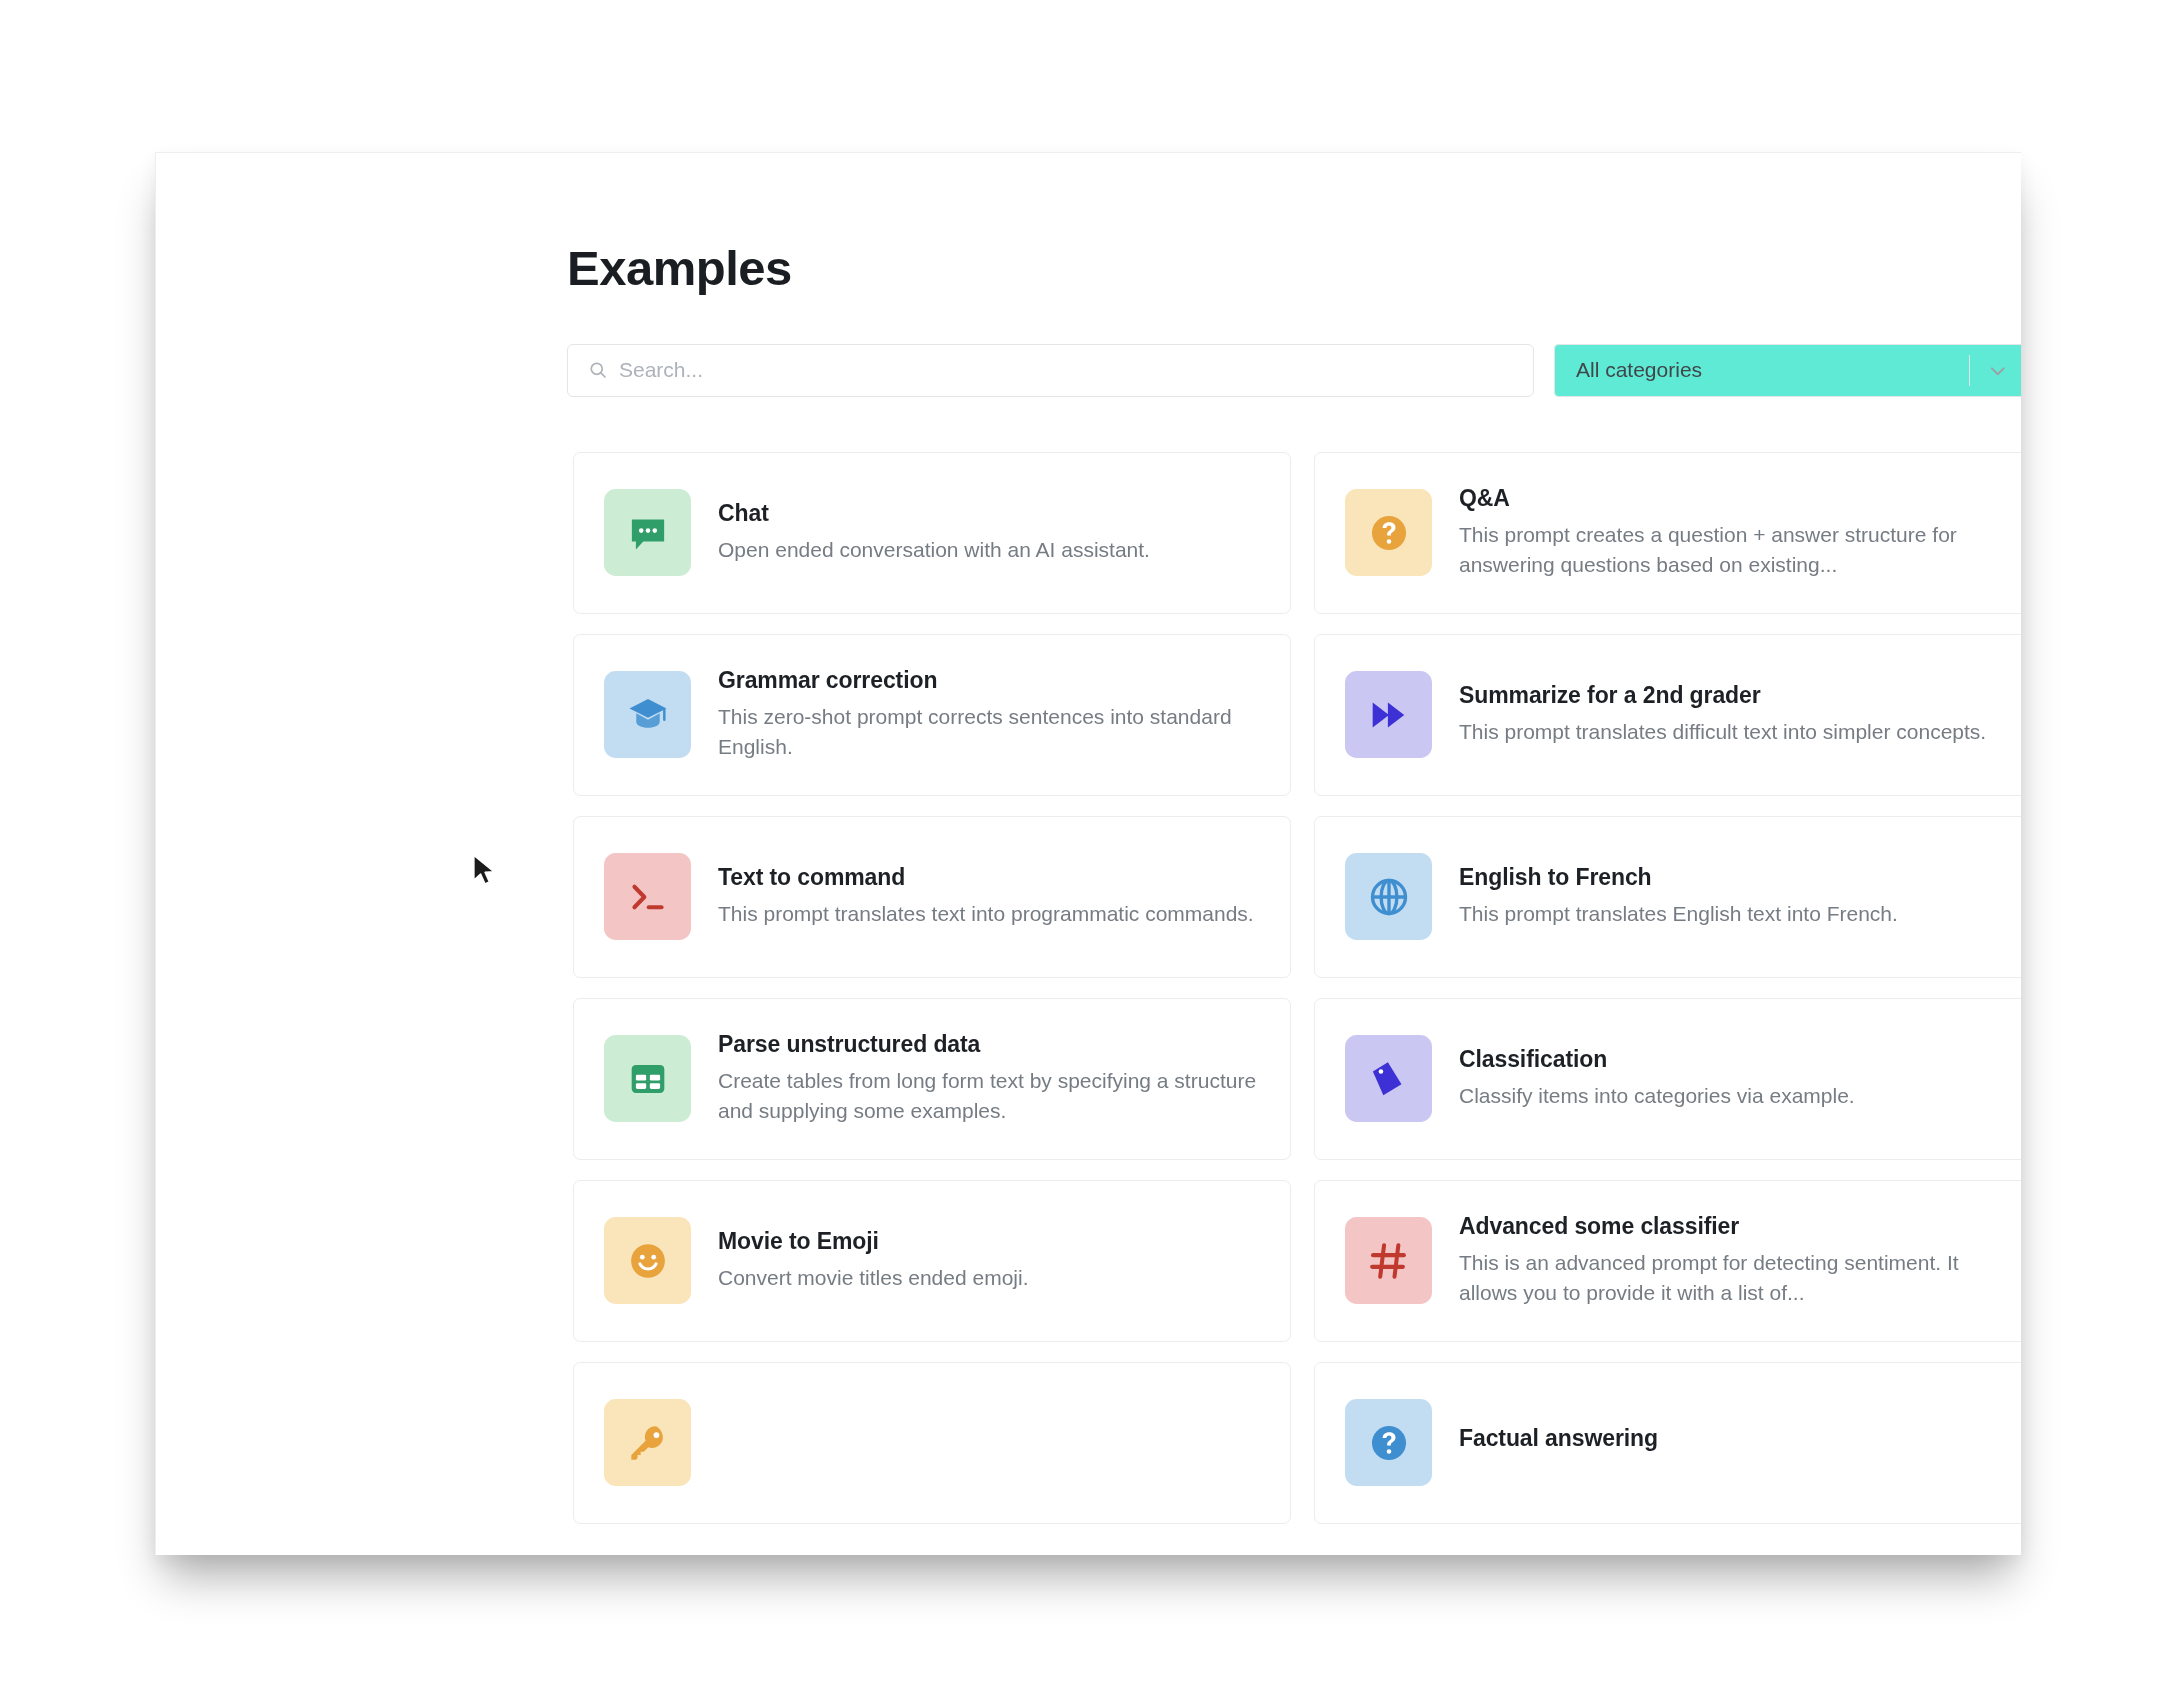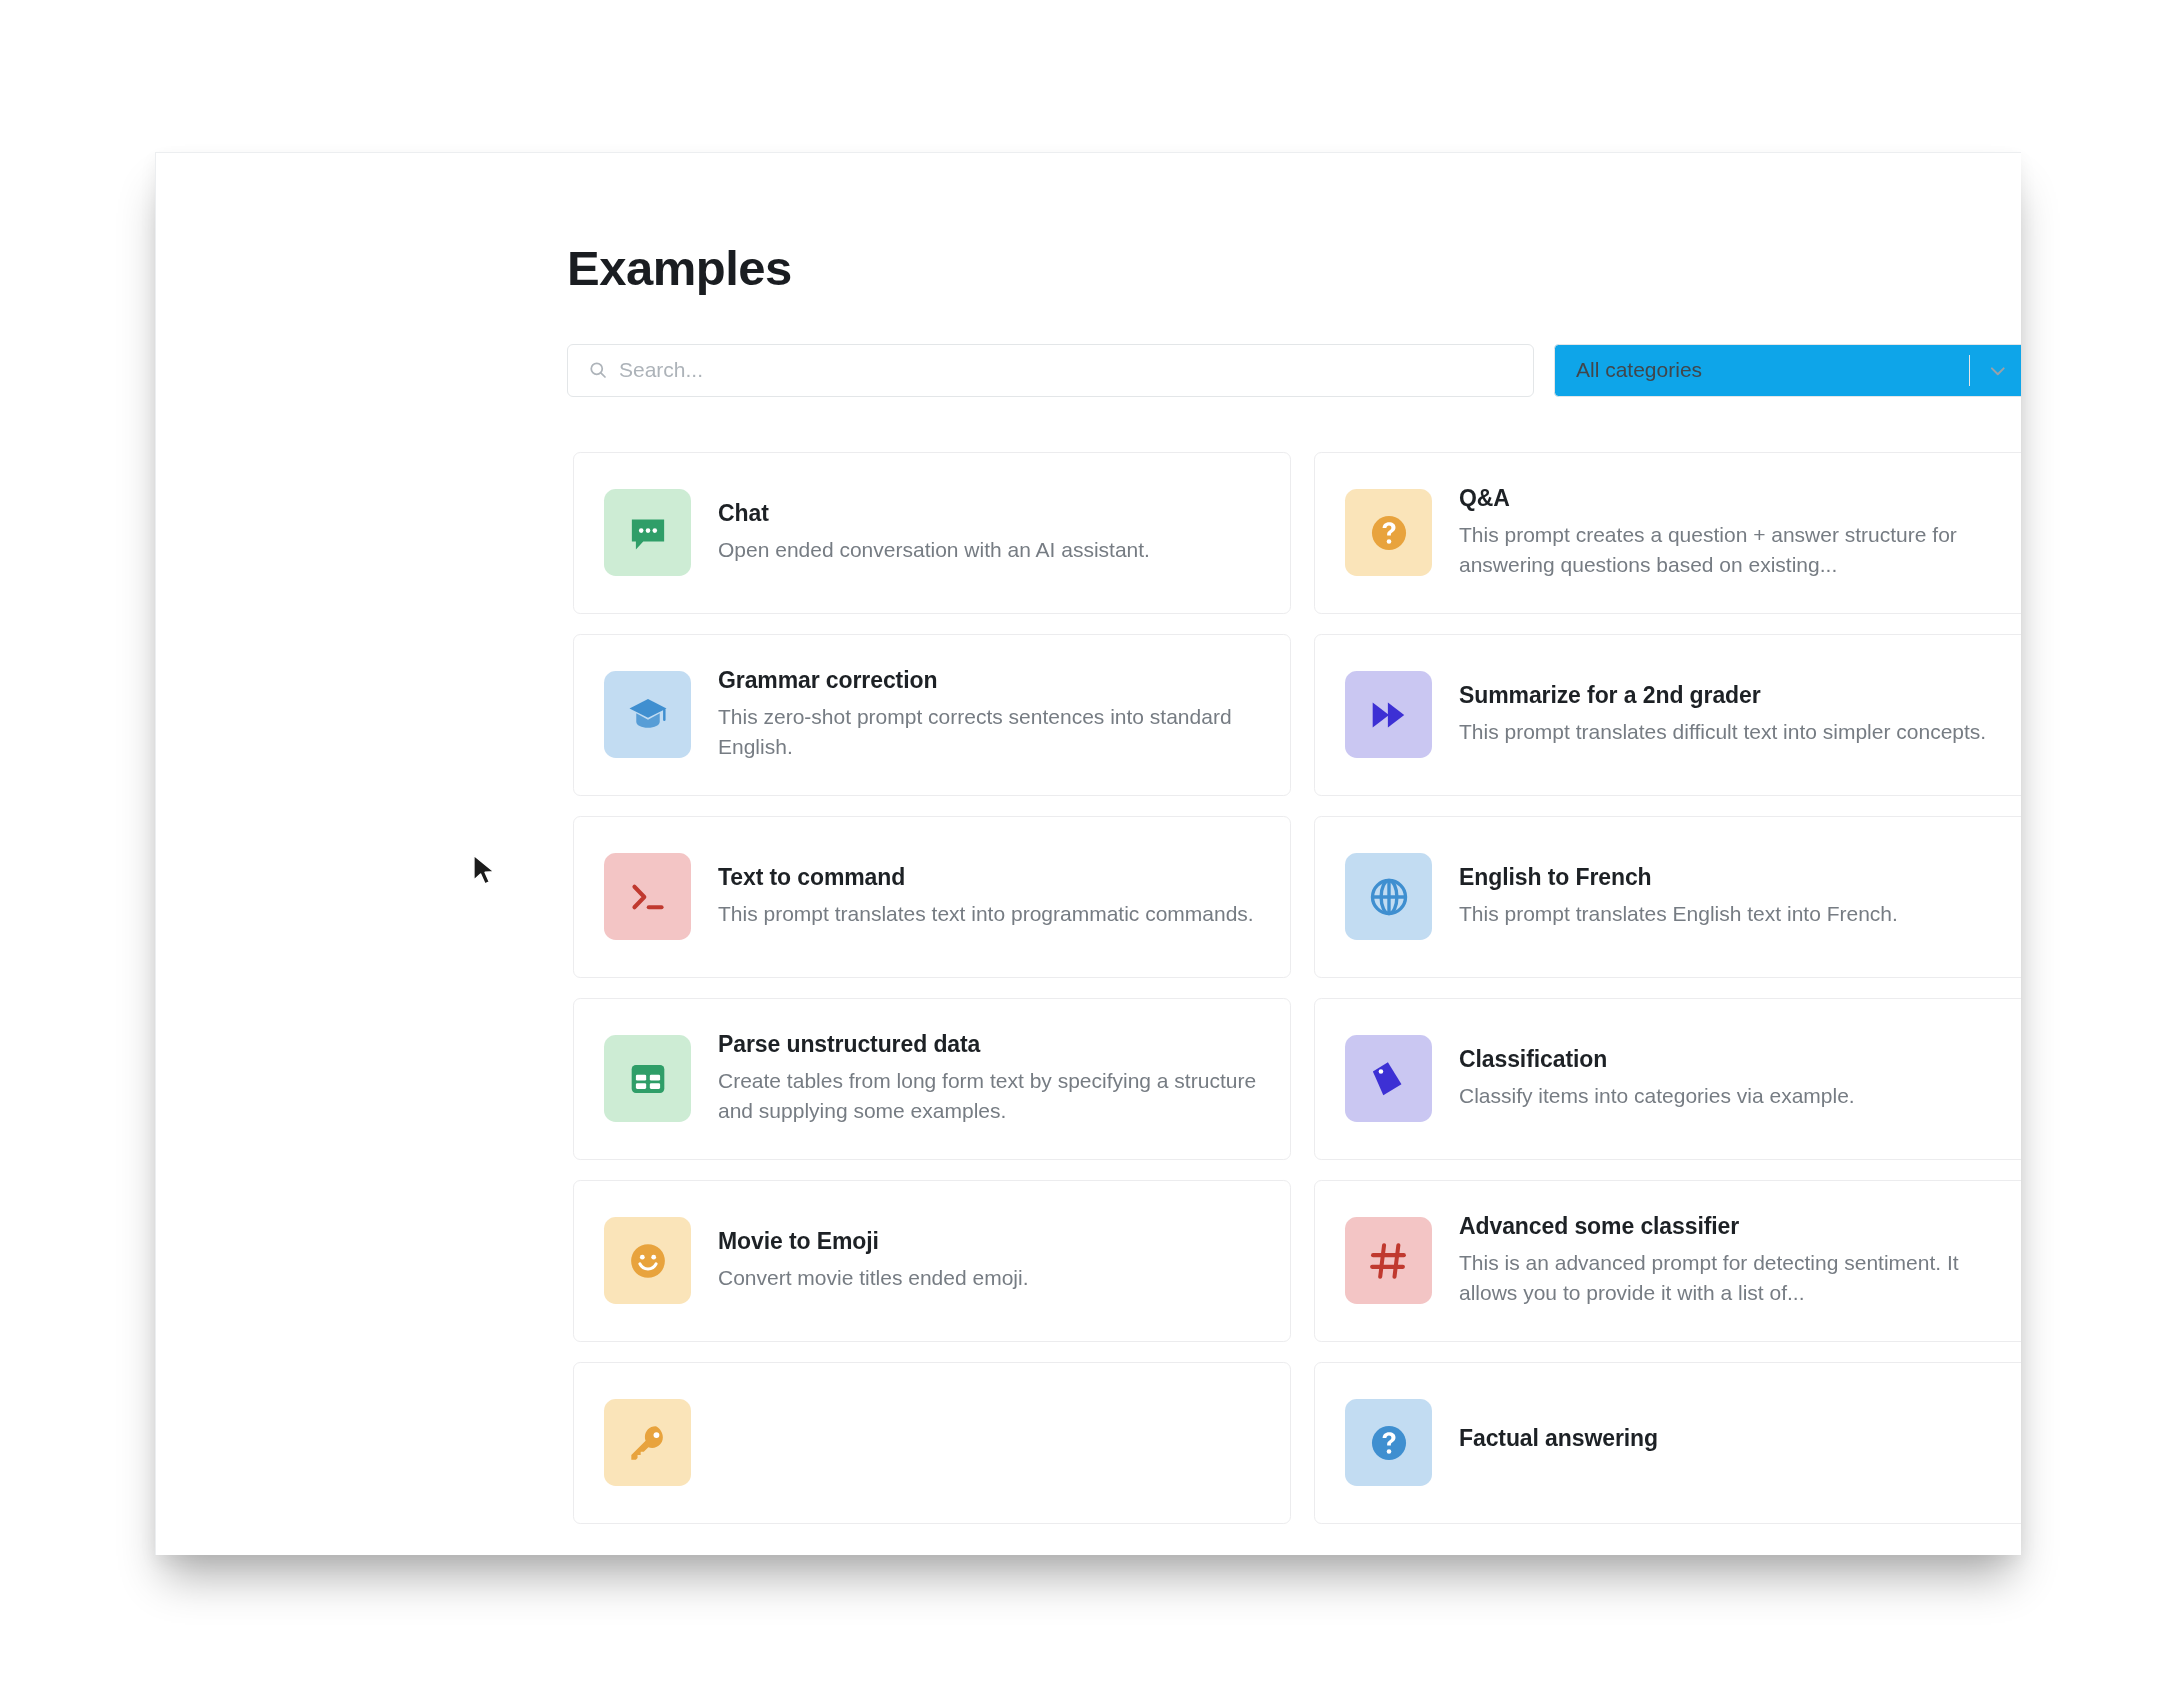--- a/index.html
+++ b/index.html
@@ -112,21 +112,21 @@
     box-sizing: border-box;
   }
   .search-input::placeholder { color: #adb3b9; }
 
   .select-wrap {
     position: relative;
     width: 473px;
     height: 53px;
     border: 0.9px solid #e3e6e8;
     border-radius: 4.5px;
-    background: #0ea5e9;
+    background: #5eead4;
     display: flex;
     align-items: center;
     box-sizing: border-box;
   }
   .select-value {
     font-size: 21px;
     color: #41464b;
     padding-left: 21px;
     flex: 1;
     white-space: nowrap;

